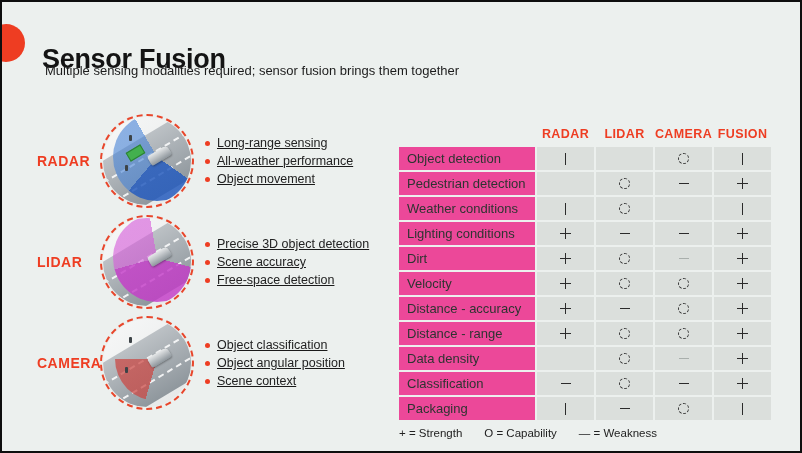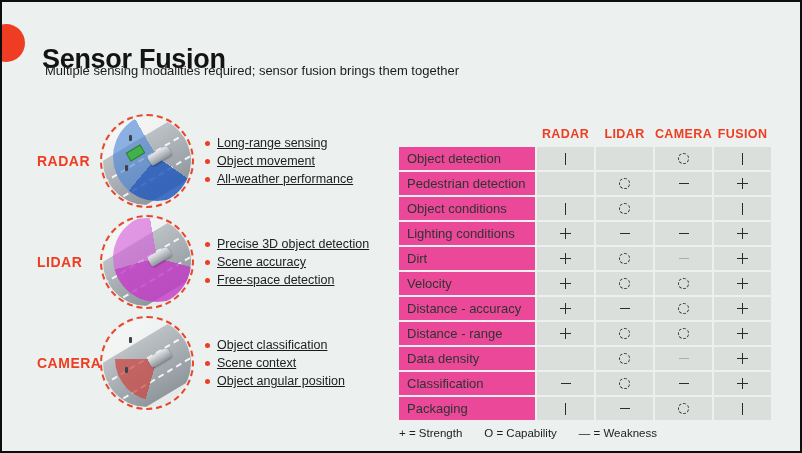--- a/index.html
+++ b/index.html
@@ -92,25 +92,25 @@
           <div class="car"></div>
         </div>
       </div>
       <ul class="bullets">
         <li class="bullet-item">
           <span class="dot"></span>
           <span class="bullet-text">Long-range sensing</span>
         </li>
         <li class="bullet-item">
           <span class="dot"></span>
+          <span class="bullet-text">All-weather performance</span>
+        </li>
+        <li class="bullet-item">
+          <span class="dot"></span>
           <span class="bullet-text">Object movement</span>
-        </li>
-        <li class="bullet-item">
-          <span class="dot"></span>
-          <span class="bullet-text">All-weather performance</span>
         </li>
       </ul>
     </div>
     <div class="sensor-row">
       <div class="sensor-label">LIDAR</div>
       <div class="sensor-img">
         <div class="img-inner">
           <div class="road">
             <i class="lane lane1"></i>
             <i class="lane lane2"></i>
@@ -148,25 +148,25 @@
           <div class="car"></div>
         </div>
       </div>
       <ul class="bullets">
         <li class="bullet-item">
           <span class="dot"></span>
           <span class="bullet-text">Object classification</span>
         </li>
         <li class="bullet-item">
           <span class="dot"></span>
+          <span class="bullet-text">Object angular position</span>
+        </li>
+        <li class="bullet-item">
+          <span class="dot"></span>
           <span class="bullet-text">Scene context</span>
-        </li>
-        <li class="bullet-item">
-          <span class="dot"></span>
-          <span class="bullet-text">Object angular position</span>
         </li>
       </ul>
     </div>
   </div>
 
 <div class="comparison">
   <div class="tbl-grid">
       <div class="corner-cell"></div>
       <div class="col-head">RADAR</div>
       <div class="col-head">LIDAR</div>
@@ -187,21 +187,21 @@
       <div class="sym-cell"></div>
       <div class="sym-cell">
         <span class="sym sym-circle"></span>
       </div>
       <div class="sym-cell">
         <span class="sym sym-minus"></span>
       </div>
       <div class="sym-cell">
         <span class="sym sym-plus"></span>
       </div>
-      <div class="row-label">Object conditions</div>
+      <div class="row-label">Weather conditions</div>
       <div class="sym-cell">
         <span class="sym sym-bar"></span>
       </div>
       <div class="sym-cell">
         <span class="sym sym-circle"></span>
       </div>
       <div class="sym-cell"></div>
       <div class="sym-cell">
         <span class="sym sym-bar"></span>
       </div>

